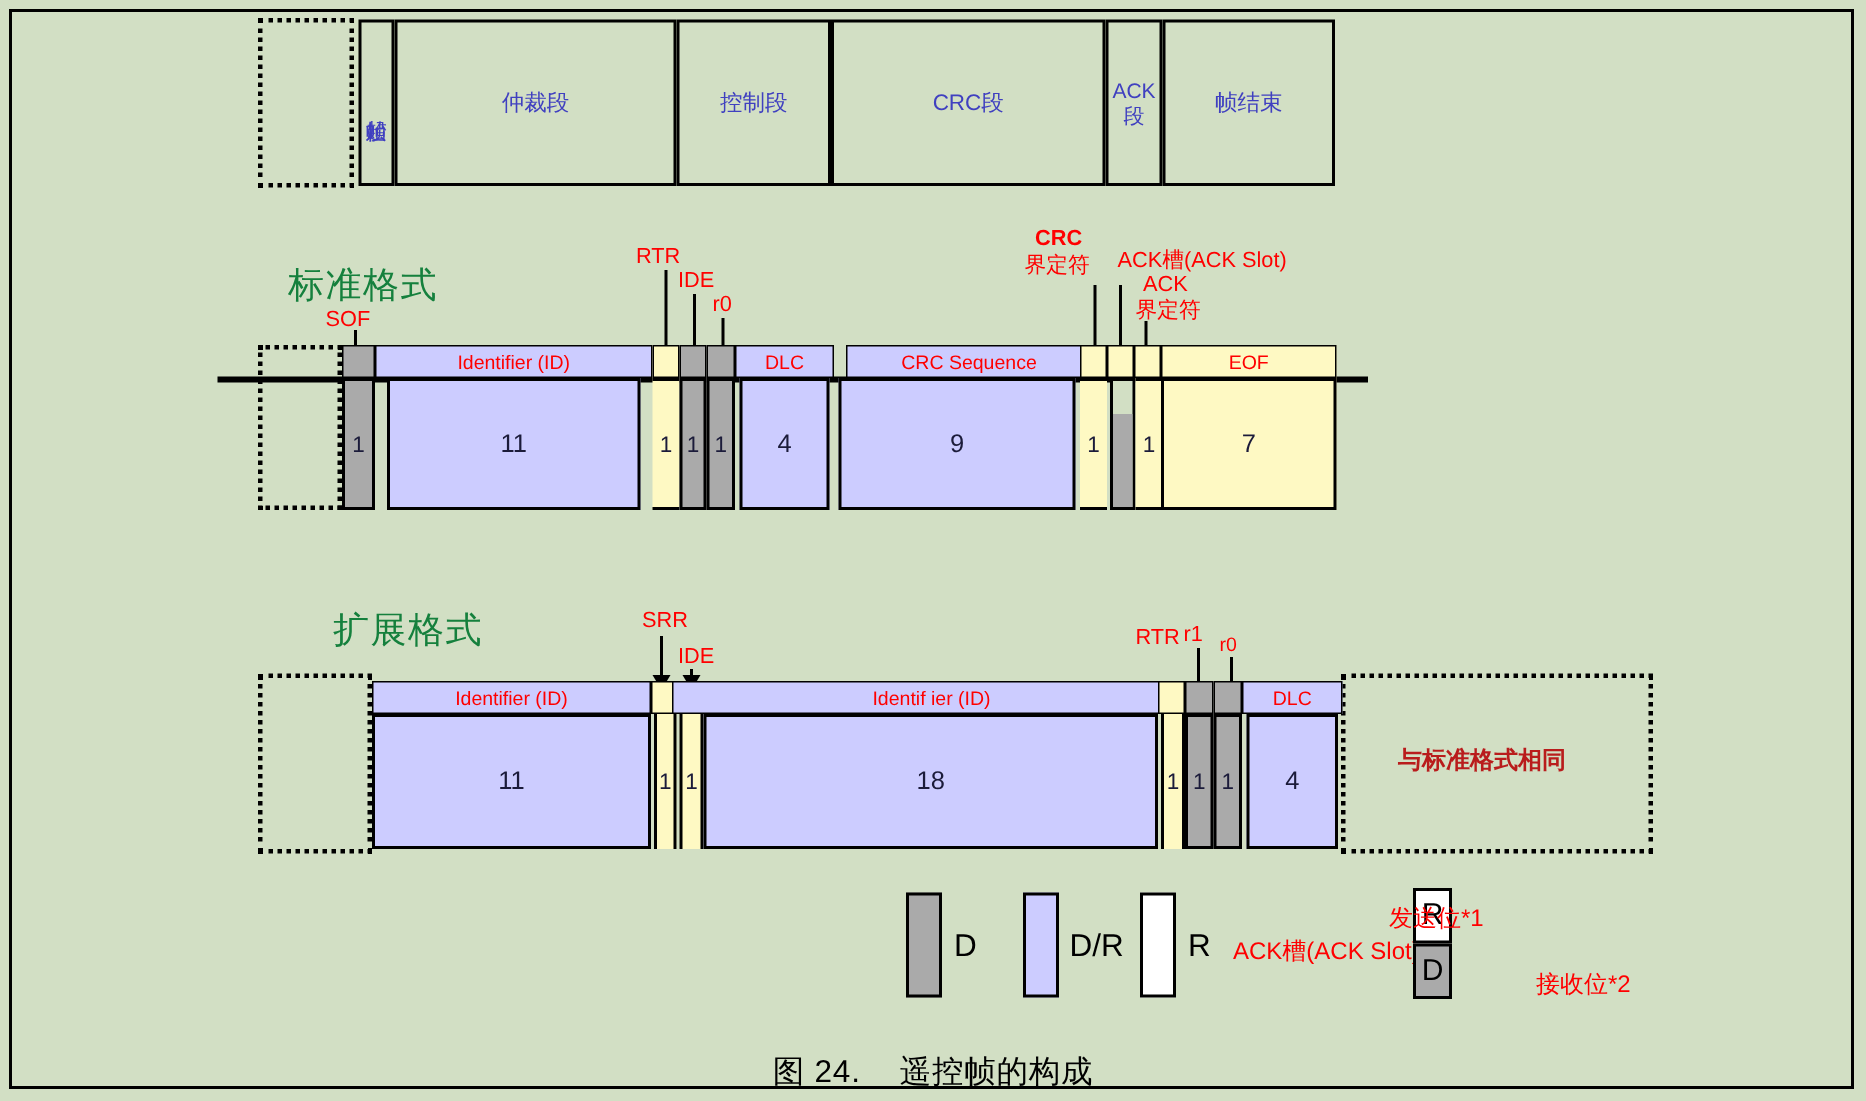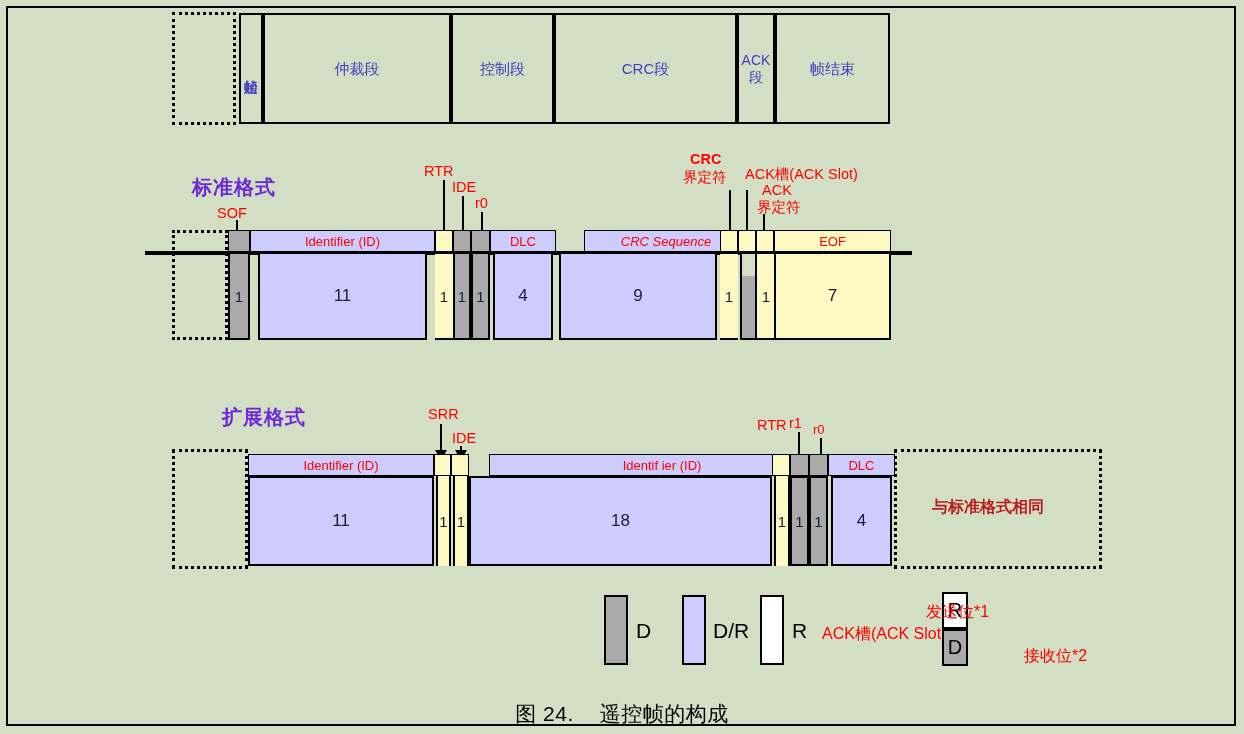--- a/index.html
+++ b/index.html
@@ -34,21 +34,21 @@
   .top-seg{
     color:#4040c0;font-size:15px;border:2px solid #000;background:#d2dfc4;
   }
   .top-seg.narrow{font-size:14px;}
   .dashed-box{
     border:3px dotted #000;background:#d2dfc4;
   }
 
   
   .sec-title{
-    position:absolute;color:#6d28d9;font-size:20px;font-weight:bold;
+    position:absolute;color:#15803d;font-size:24px;font-weight:normal;
     letter-spacing:1px;white-space:nowrap;
   }
 
   
   .rlabel{
     position:absolute;color:#ff0000;font-size:14.5px;white-space:nowrap;
     line-height:1.05;
   }
   .rlabel.small{font-size:13px;}
 
@@ -180,21 +180,21 @@
 <div class="abs dashed-box" style="left:172px;top:230px;width:56px;height:110px;background:transparent;"></div>
 
 <div class="busline" style="left:145px;top:251px;width:767px;"></div>
 
 <div class="namecell fill-D" style="left:228px;top:230px;width:22px;height:22px;"></div>
 <div class="namecell fill-DR" style="left:250px;top:230px;width:185px;height:22px;">Identifier (ID)</div>
 <div class="namecell fill-R" style="left:435px;top:230px;width:18px;height:22px;"></div>
 <div class="namecell fill-D" style="left:453px;top:230px;width:18px;height:22px;"></div>
 <div class="namecell fill-D" style="left:471px;top:230px;width:19px;height:22px;"></div>
 <div class="namecell fill-DR" style="left:490px;top:230px;width:66px;height:22px;">DLC</div>
-<div class="namecell fill-DR" style="left:584px;top:230px;width:164px;height:22px;font-style:italic;">CRC Sequence</div>
+<div class="namecell fill-DR" style="left:564px;top:230px;width:164px;height:22px;">CRC Sequence</div>
 <div class="namecell fill-R" style="left:720px;top:230px;width:18px;height:22px;"></div>
 <div class="namecell fill-R" style="left:738px;top:230px;width:18px;height:22px;"></div>
 <div class="namecell fill-R" style="left:756px;top:230px;width:18px;height:22px;"></div>
 <div class="namecell fill-R" style="left:774px;top:230px;width:117px;height:22px;">EOF</div>
 
 <div class="bitcell fill-D  thin" style="left:228px;top:252px;width:22px;height:88px;">1</div>
 <div class="bitcell fill-DR" style="left:258px;top:252px;width:169px;height:88px;">11</div>
 <div class="bitcell fill-R  thin" style="left:435px;top:252px;width:18px;height:88px;border-left:none;border-right:none;">1</div>
 <div class="bitcell fill-D  thin" style="left:453px;top:252px;width:18px;height:88px;">1</div>
 <div class="bitcell fill-D  thin" style="left:471px;top:252px;width:19px;height:88px;">1</div>
@@ -226,21 +226,21 @@
 <div class="arrow-line" style="left:820px;top:438px;height:26px;"></div>
 <div class="arrow-head" style="left:815px;top:462px;"></div>
 
 <div class="ext-dashed" style="left:172px;top:449px;width:76px;height:120px;"></div>
 <div class="ext-dashed" style="left:894px;top:449px;width:208px;height:120px;"></div>
 <div class="same-txt" style="left:932px;top:497px;">与标准格式相同</div>
 
 <div class="namecell fill-DR" style="left:248px;top:454px;width:186px;height:22px;">Identifier (ID)</div>
 <div class="namecell fill-R" style="left:434px;top:454px;width:17px;height:22px;"></div>
 <div class="namecell fill-R" style="left:451px;top:454px;width:18px;height:22px;"></div>
-<div class="namecell fill-DR" style="left:489px;top:454px;width:346px;height:22px;">Identif ier (ID)</div>
+<div class="namecell fill-DR" style="left:448px;top:454px;width:346px;height:22px;">Identif ier (ID)</div>
 <div class="namecell fill-R" style="left:772px;top:454px;width:18px;height:22px;"></div>
 <div class="namecell fill-D" style="left:790px;top:454px;width:19px;height:22px;"></div>
 <div class="namecell fill-D" style="left:809px;top:454px;width:19px;height:22px;"></div>
 <div class="namecell fill-DR" style="left:828px;top:454px;width:67px;height:22px;">DLC</div>
 
 <div class="bitcell fill-DR" style="left:248px;top:476px;width:186px;height:90px;">11</div>
 <div class="bitcell fill-R thin" style="left:436px;top:476px;width:15px;height:90px;border-top:none;border-bottom:none;">1</div>
 <div class="bitcell fill-R thin" style="left:453px;top:476px;width:16px;height:90px;border-top:none;border-bottom:none;">1</div>
 <div class="bitcell fill-DR" style="left:469px;top:476px;width:303px;height:90px;">18</div>
 <div class="bitcell fill-R thin" style="left:774px;top:476px;width:16px;height:90px;border-top:none;border-bottom:none;">1</div>

